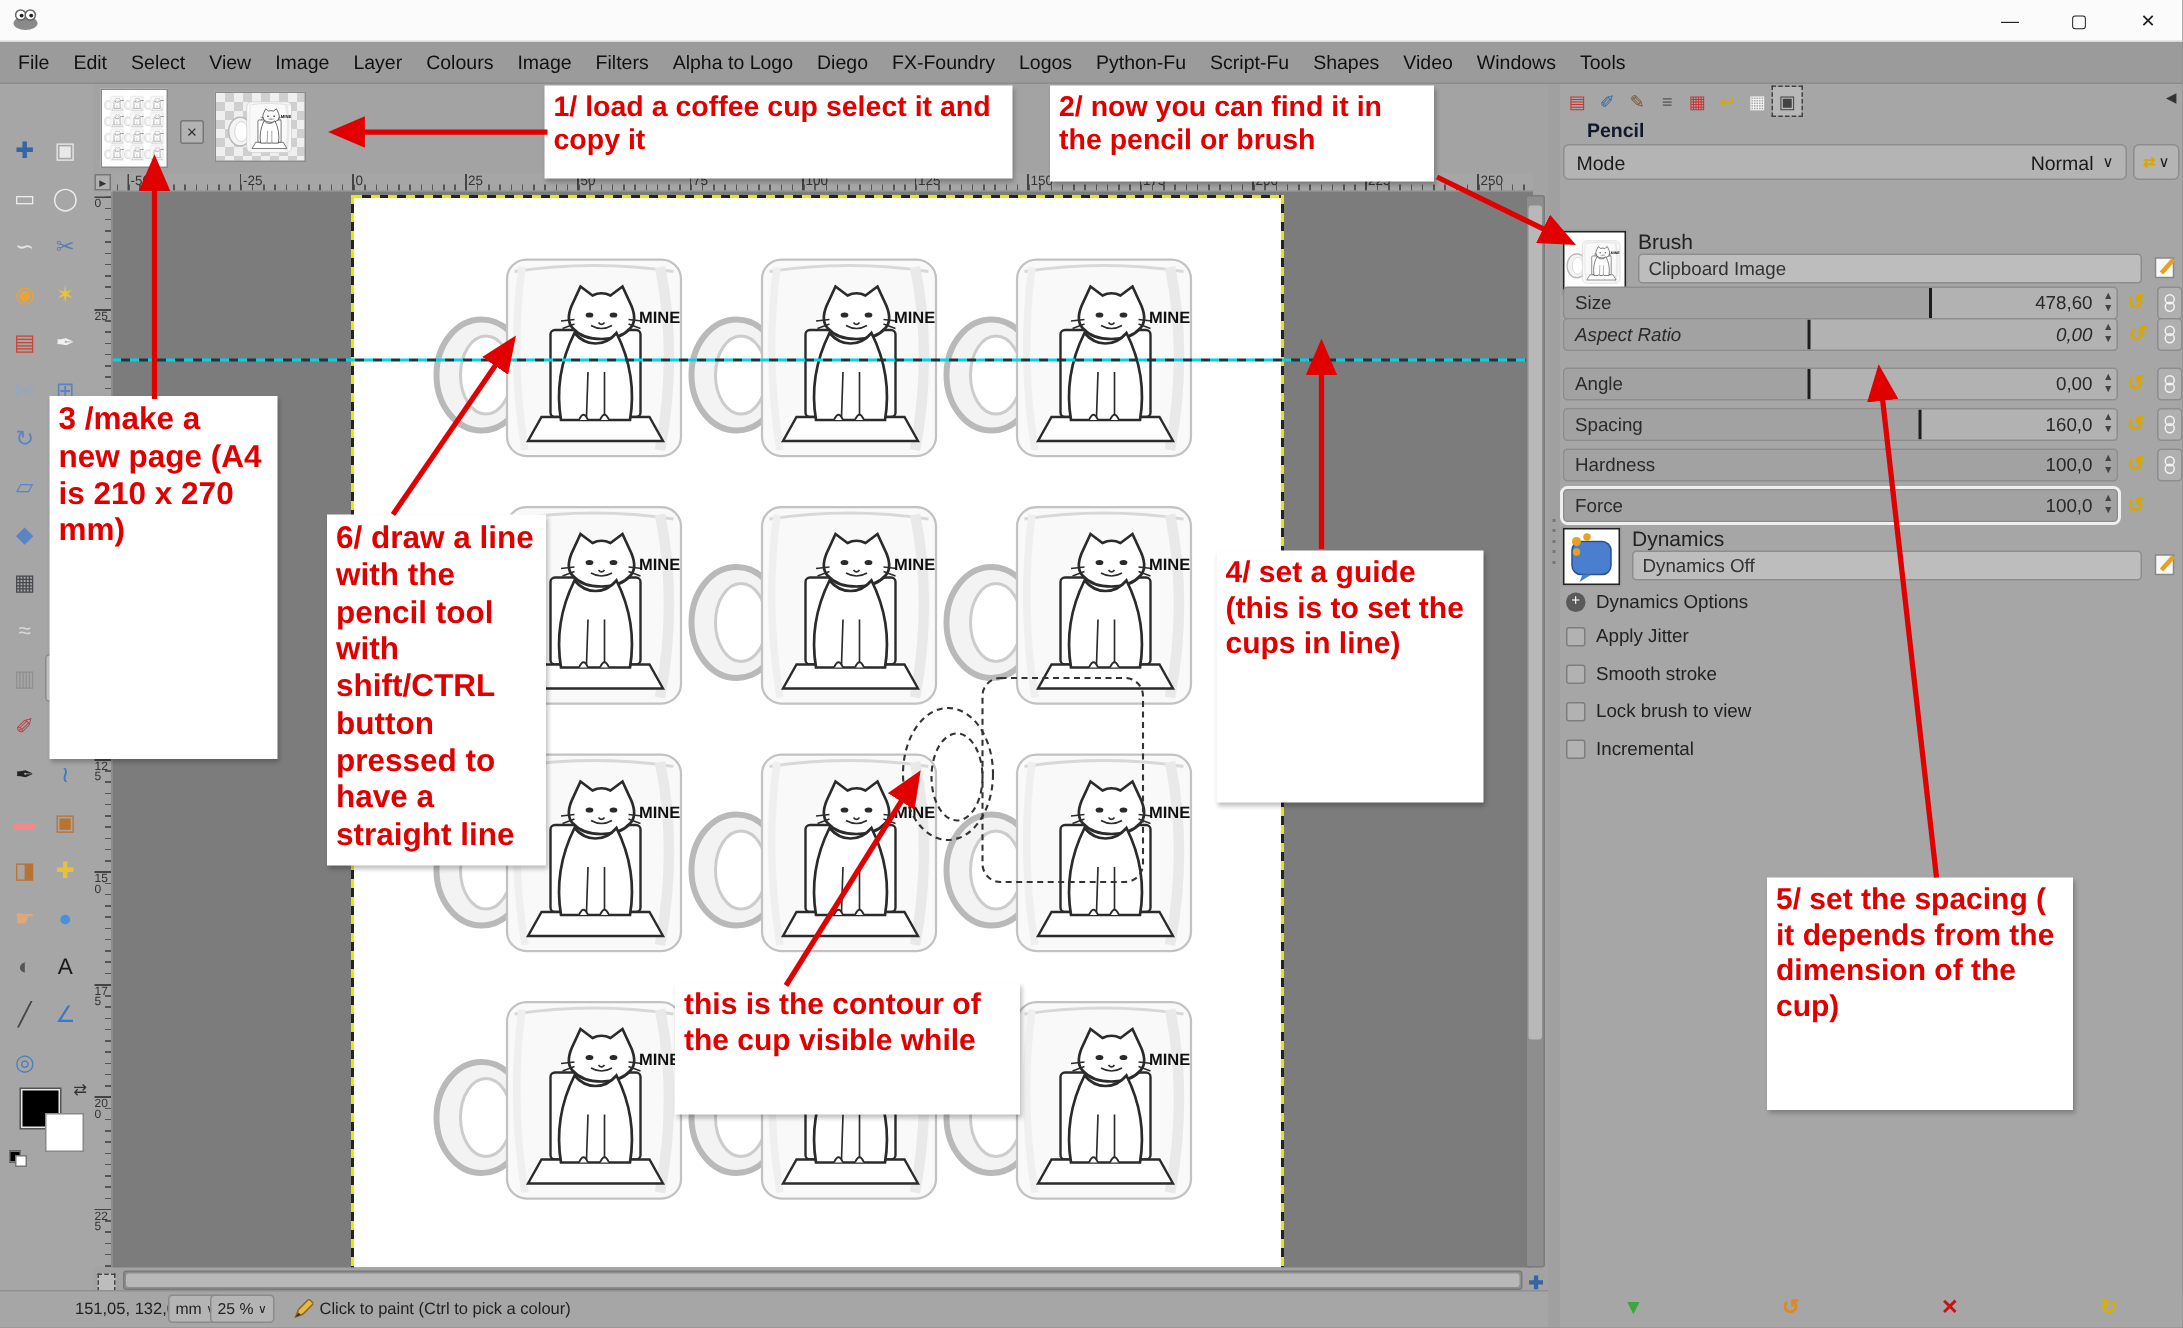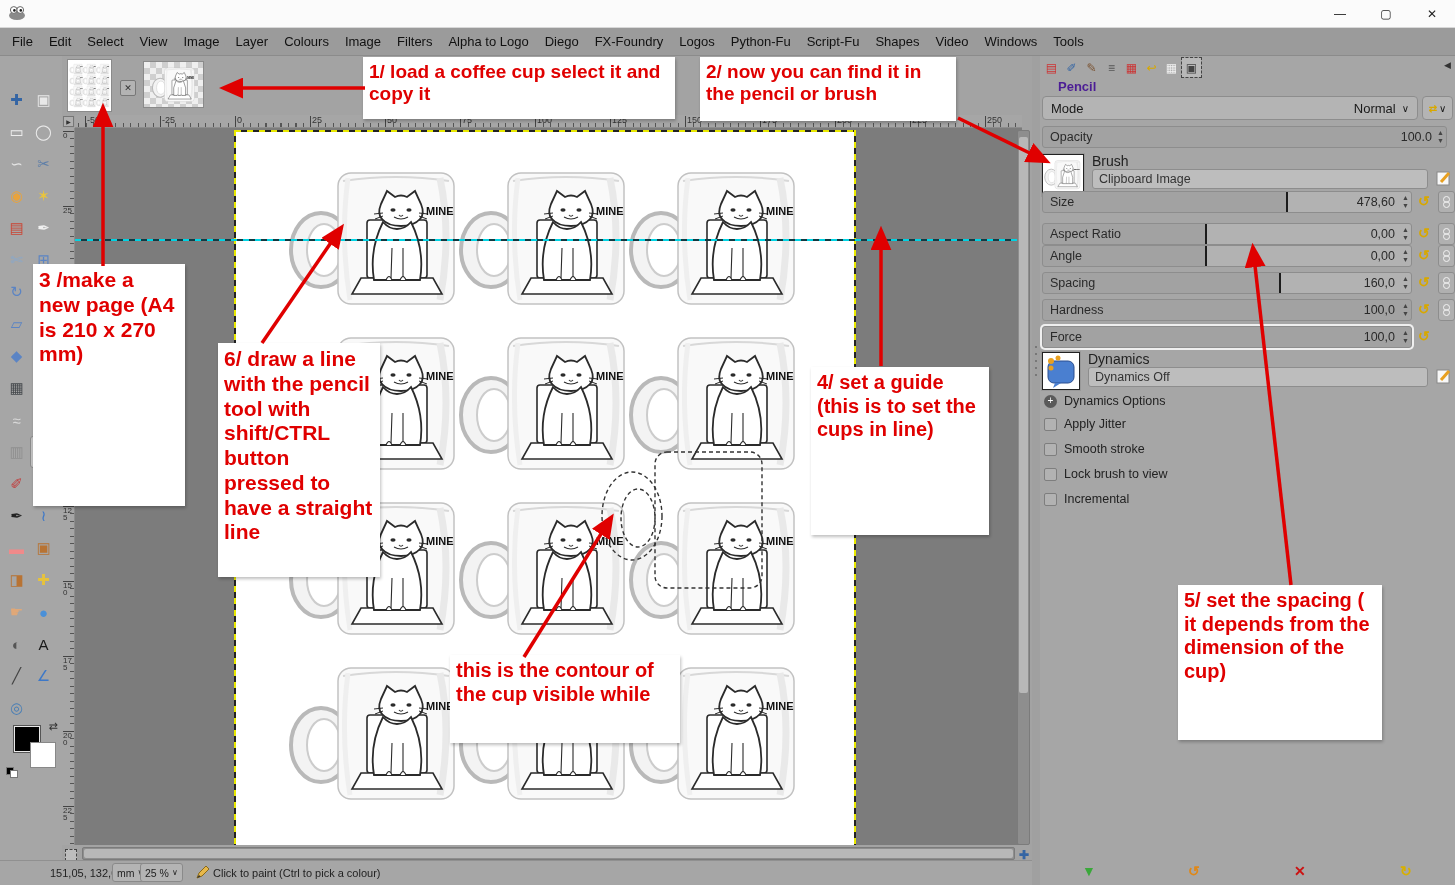--- a/index.html
+++ b/index.html
@@ -57,21 +57,21 @@
   .sb-zoom{left:140px;}
   .sb-hint{position:absolute;left:213px;top:6px;}
   .sb-pencil{position:absolute;left:196px;top:5px;}
   
   .divider{position:absolute;left:1032px;top:56px;width:8px;height:829px;background:#a0a0a0;background-image:repeating-linear-gradient(180deg,#777 0 2px,transparent 2px 7px);background-size:2px 30px;background-repeat:no-repeat;background-position:3px 290px;}
   .dock{position:absolute;left:1040px;top:56px;width:415px;height:829px;background:#a6a6a6;}
   .docktabs{position:absolute;left:2px;top:2px;display:flex;gap:1px;}
   .docktab{width:19px;height:19px;display:flex;align-items:center;justify-content:center;font-size:12px;}
   .docktab.active{outline:1px dashed #444;background:#b8b8b8;}
   .dock-collapse{position:absolute;right:4px;top:4px;font-size:9px;color:#333;}
-  .opt-title{position:absolute;left:4px;top:23px;font-weight:bold;font-size:13px;color:#4c1d95;padding-left:14px;}
+  .opt-title{position:absolute;left:4px;top:23px;font-weight:bold;font-size:13px;color:#0f172a;padding-left:14px;}
   .mode-row{position:absolute;left:2px;top:40px;width:376px;height:24px;background:#b4b4b4;border:1px solid #8d8d8d;border-radius:4px;display:flex;align-items:center;padding:0 8px;}
   .mode-row .val{margin-left:auto;display:flex;gap:6px;align-items:center;}
   .mode-extra{position:absolute;left:382px;top:40px;width:31px;height:24px;background:#b4b4b4;border:1px solid #8d8d8d;border-radius:4px;display:flex;align-items:center;justify-content:center;gap:2px;font-size:10px;}
   .srow{position:absolute;left:2px;height:22px;}
   .sbar{position:absolute;left:0;top:0;width:370px;height:22px;background:#b2b2b2;border:1px solid #8d8d8d;border-radius:3px;overflow:hidden;}
   .sfill{position:absolute;left:0;top:0;bottom:0;background:rgba(0,0,0,0.09);}
   .sthumb{position:absolute;top:0;bottom:0;width:2px;background:#1c1c1c;}
   .slbl{position:absolute;left:7px;top:3px;font-size:12.5px;color:#2a2a2a;}
   .sval{position:absolute;right:16px;top:3px;font-size:12.5px;color:#2a2a2a;}
   .sspin{position:absolute;right:2px;top:2px;font-size:7px;line-height:8px;color:#444;text-align:center;}
@@ -432,28 +432,20 @@
     <span class="val">
         <span>Normal</span>
         <span style="font-size:10px">∨</span>
       </span>
   </div>
   <div class="mode-extra">
       <span style="color:#d8a800;font-weight:bold">⇄</span>
       <span>∨</span>
     </div>
 
-  <div class="srow" style="top:70px;width:411px">
-    <div class="sbar" style="width:405px">
-        <div class="sfill" style="width:100%"></div>
-      <span class="slbl">Opacity</span>
-      <span class="sval" style="right:14px">100.0</span>
-      <span class="sspin">▲<br>▼</span>
-    </div>
-  </div>
 
   <div class="thumbbox" style="left:2px;top:98px;width:42px;height:42px">
     <svg width="40" height="40" viewBox="-5 -12 185 168">
         <use href="#mugsym"></use>
       </svg>
   </div>
   <div class="lblfield">
     <span class="flbl" style="left:52px;top:97px">Brush</span>
     <div class="fval" style="left:52px;top:113px;width:336px">
         <span>Clipboard Image</span>
@@ -474,21 +466,21 @@
           <span class="sspin">▲<br>▼</span>
         </div>
         <span class="sreset">↺</span>
         <span class="schain">
           <span>
             <i></i>
             <i></i>
           </span>
         </span>
       </div>
-      <div class="srow" style="top: 167px; width: 411px;">
+      <div class="srow" style="top: 156px; width: 411px; font-style: italic;">
         <div class="sbar">
           <div class="sfill" style="width:44%"></div>
           <div class="sthumb" style="left:44%"></div>
           <span class="slbl">Aspect Ratio</span>
           <span class="sval">0,00</span>
           <span class="sspin">▲<br>▼</span>
         </div>
         <span class="sreset">↺</span>
         <span class="schain">
           <span>
@@ -603,21 +595,21 @@
       <span style="left: 148px; color: rgb(224, 136, 24);">↺</span>
       <span style="left: 254px; color: rgb(204, 17, 17);">✕</span>
       <span style="left: 360px; color: rgb(216, 176, 0);">↻</span>
     </div>
 </div>
 
 <div id="notes">
     <div class="note" style="left: 363px; top: 57px; width: 312px; height: 62px; font-size: 19px; color: rgb(224, 0, 0);">1/ load a coffee cup select it and copy it</div>
     <div class="note" style="left: 700px; top: 57px; width: 256px; height: 64px; font-size: 19px; color: rgb(224, 0, 0);">2/ now you can find it in the pencil or brush</div>
     <div class="note" style="left: 33px; top: 264px; width: 152px; height: 242px; font-size: 21px; color: rgb(224, 0, 0);">3 /make a new page (A4 is 210 x 270 mm)</div>
-    <div class="note" style="left: 218px; top: 343px; width: 162px; height: 234px; font-size: 21px; color: rgb(224, 0, 0);">6/ draw a line with the pencil tool with shift/CTRL button pressed to have a straight line</div>
+    <div class="note" style="left: 218px; top: 343px; width: 146px; height: 234px; font-size: 21px; color: rgb(224, 0, 0);">6/ draw a line with the pencil tool with shift/CTRL button pressed to have a straight line</div>
     <div class="note" style="left: 811px; top: 367px; width: 178px; height: 168px; font-size: 20px; color: rgb(224, 0, 0);">4/ set a guide (this is to set the cups in line)</div>
     <div class="note" style="left: 450px; top: 655px; width: 230px; height: 88px; font-size: 20px; color: rgb(224, 0, 0);">this is the contour of the cup visible while</div>
     <div class="note" style="left: 1178px; top: 585px; width: 204px; height: 155px; font-size: 20px; color: rgb(224, 0, 0);">5/ set the spacing ( it depends from the dimension of the cup)</div>
   </div>
 <svg id="arrows" width="1455" height="885">
   <defs>
     <marker id="ah" markerWidth="7" markerHeight="6" refX="5.5" refY="3" orient="auto">
         <path d="M0,0 L7,3 L0,6 Z" fill="#e00000"></path>
       </marker>
   </defs>

